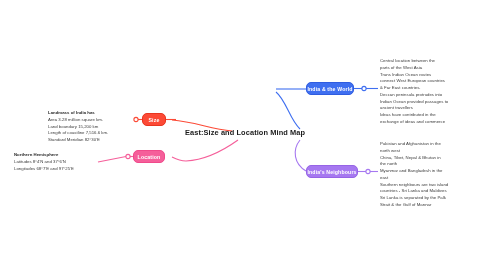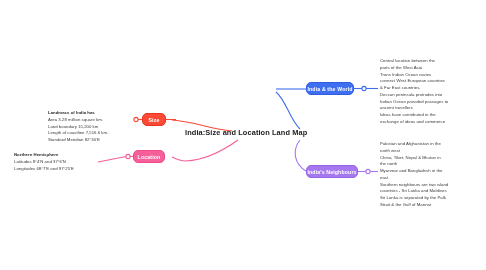--- a/index.html
+++ b/index.html
@@ -120,21 +120,21 @@
     <circle cx="364" cy="88.5" r="2.1" fill="#ffffff" stroke="#3f6ff0" stroke-width="1.1"></circle>
     <line x1="354" y1="88.5" x2="362" y2="88.5" stroke="#3f6ff0" stroke-width="1.1"></line>
     <line x1="366" y1="88.5" x2="378" y2="88.5" stroke="#3f6ff0" stroke-width="1.1"></line>
 
     <path d="M300,140 C292,150 294,164 306,171" fill="none" stroke="#a678f0" stroke-width="1.1"></path>
     <circle cx="368" cy="171.5" r="2.1" fill="#ffffff" stroke="#a678f0" stroke-width="1.1"></circle>
     <line x1="358" y1="171.5" x2="366" y2="171.5" stroke="#a678f0" stroke-width="1.1"></line>
     <line x1="370" y1="171.5" x2="378" y2="171.5" stroke="#a678f0" stroke-width="1.1"></line>
   </svg>
 
-  <div class="node-root" style="left:185px; top:128px;">India:Size and Location Land Map</div>
+  <div class="node-root" style="left:185px; top:128px;">East:Size and Location Mind Map</div>
 
   <div class="node node-size">Size</div>
 
   <div class="node node-location">Location</div>
 
   <div class="node node-world">India &amp; the World</div>
 
   <div class="node node-neighbours">India's Neighbours</div>
 
   <div class="leaf-block lb-size">

